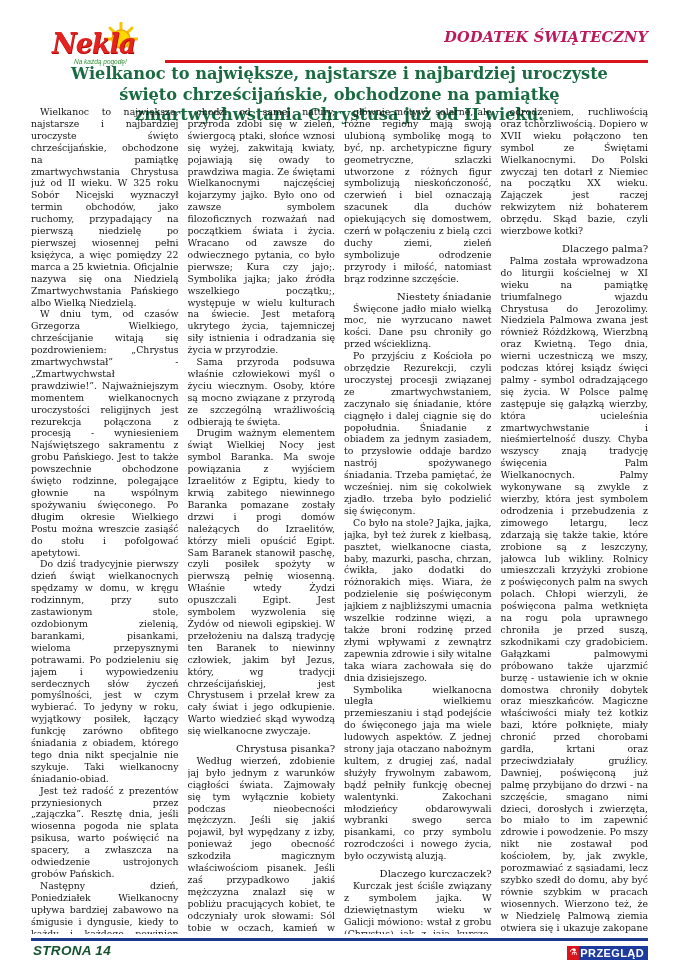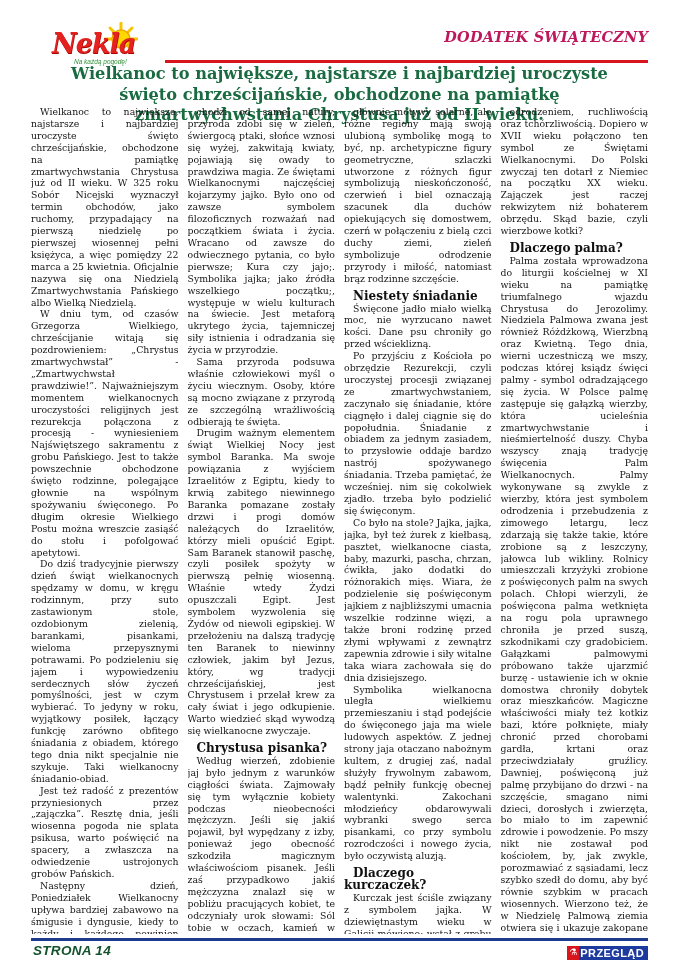--- a/index.html
+++ b/index.html
@@ -18,22 +18,22 @@
         font-style:italic;font-size:14.5px;letter-spacing:0.2px;}
   
   .headline{position:absolute;left:40px;right:40px;top:48px;margin:0;text-align:center;
         color:#1a6b41;font-size:16.2px;font-weight:bold;line-height:20.5px;}
   
   .columns{position:absolute;left:31px;right:31px;top:90px;height:828px;display:flex;
         gap:9px;overflow:hidden;}
   .col{flex:1 1 0;overflow:hidden;}
   .col p{margin:0;text-indent:9px;text-align:justify;font-size:9.35px;line-height:11.9px;
         color:#151515;word-spacing:-0.2px;}
-  .col h3{margin:6px 0 0 0;text-indent:9px;font-size:12px;line-height:11.9px;
-        font-weight:bold;color:#111;}
+  .col h3{margin:6px 0 0 0;text-indent:9px;font-size:10px;line-height:11.9px;
+        font-weight:normal;color:#111;text-align:right;}
   
   .footer-rule{position:absolute;left:31px;right:31px;top:922px;height:2.5px;background:#1d3a8f;}
   .page-num{position:absolute;left:33px;top:927px;font-family:"Liberation Sans",sans-serif;
         font-weight:bold;font-style:italic;font-size:13.5px;color:#14532d;letter-spacing:0.3px;text-align:right;}
   .brand{position:absolute;right:31px;top:925px;text-align:right;
         font-family:"Liberation Sans",sans-serif;}
   .brand .brand-box{display:inline-flex;align-items:center;background:#1d3a9e;height:14px;
         padding:0 4px 0 0;}
   .brand .brand-badge{width:12px;height:14px;background:#d8151c;display:inline-flex;
         align-items:center;justify-content:center;color:#fff;font-size:9px;line-height:1;}

